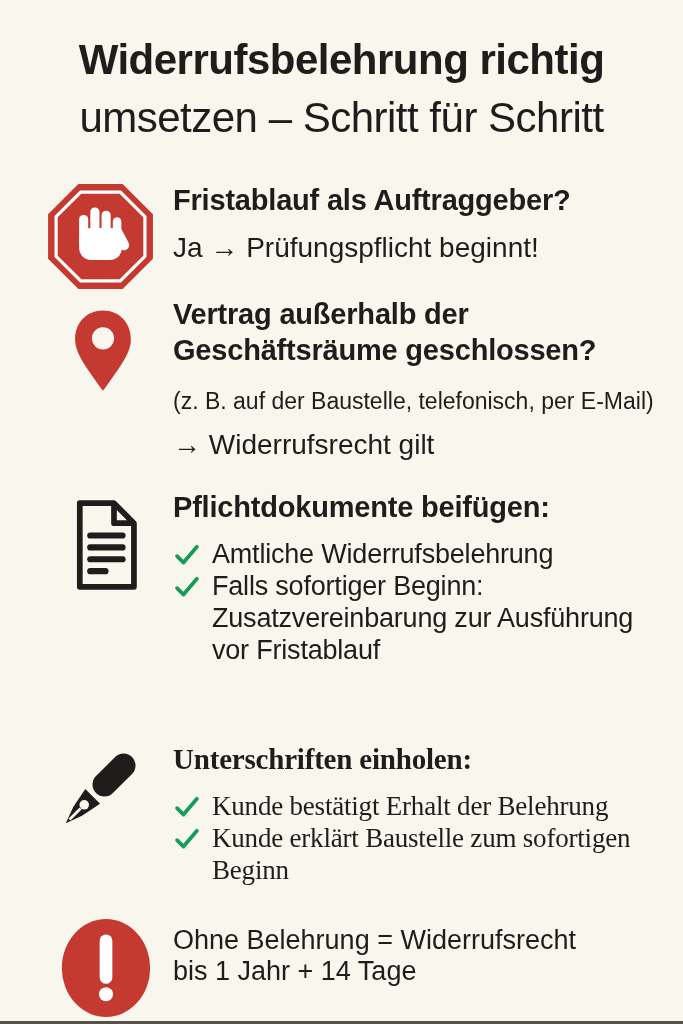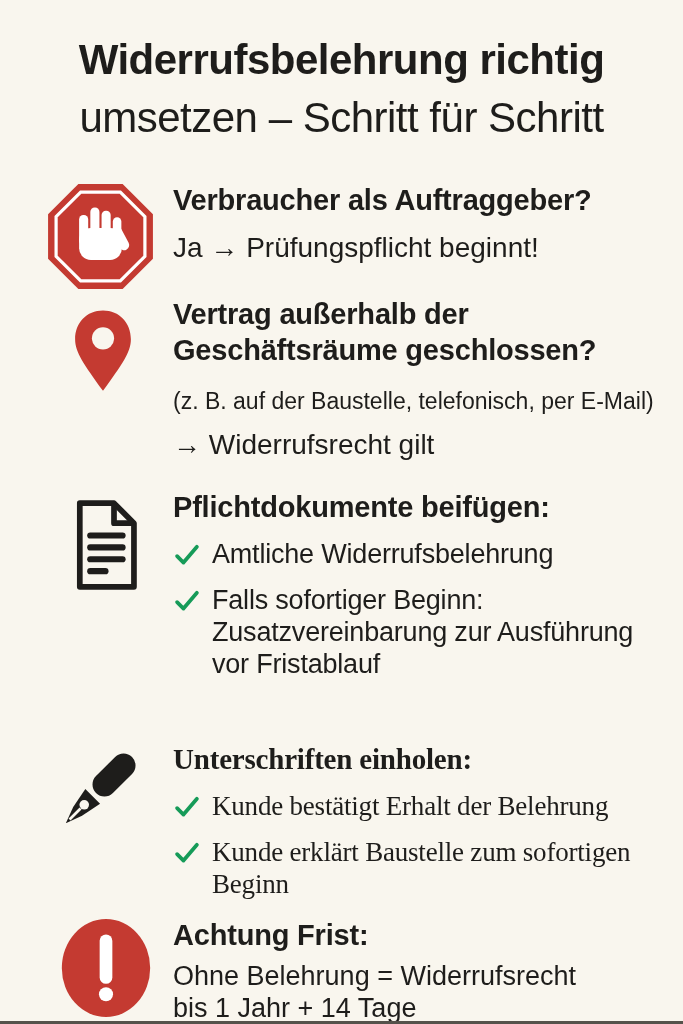--- a/index.html
+++ b/index.html
@@ -61,21 +61,21 @@
     margin-top: 13px;
   }
   .note-line {
     font-size: 23px;
     font-weight: 400;
     line-height: 1.2;
     margin-top: 19px;
   }
   .body-tight { margin-top: 8px; font-size: 27px; line-height: 1.16; max-width: 430px; }
 
-  .checklist { margin-top: 14px; display: flex; flex-direction: column; gap: 14px; }
+  .checklist { margin-top: 14px; display: flex; flex-direction: column; }
   .check-row { display: flex; align-items: flex-start; gap: 11px; }
   .check-row .check-icon { flex: 0 0 28px; width: 28px; height: 28px; margin-top: 2px; }
   .check-row .check-text { font-size: 27px; line-height: 1.185; letter-spacing: -0.2px; }
 
   .bottom-edge {
     position: absolute;
     bottom: 0; left: 0;
     width: 683px; height: 3px;
     background: #55524b;
   }
@@ -97,21 +97,21 @@
       <g fill="#ffffff">
         <rect x="30" y="30" width="8.5" height="28" rx="4"></rect>
         <rect x="40.5" y="23" width="8.5" height="34" rx="4"></rect>
         <rect x="51" y="26" width="8.5" height="31" rx="4"></rect>
         <rect x="61.5" y="32" width="8" height="25" rx="4"></rect>
         <rect x="30" y="42" width="40" height="30" rx="11"></rect>
         <rect x="64" y="40" width="9.5" height="24" rx="4.7" transform="rotate(-28 68 52)"></rect>
       </g>
     </svg>
     <div class="content">
-      <div class="heading">Verbraucher als Auftraggeber?</div>
+      <div class="heading">Fristablauf als Auftraggeber?</div>
       <div class="body-line">Ja → Prüfungspflicht beginnt!</div>
     </div>
   </div>
 
   <div class="section sec-location">
     <svg class="icon icon-pin" viewBox="0 0 100 120" aria-hidden="true">
       <path d="M50,2 C30,2 16,17 16,37 C16,53 27,68 50,100 C73,68 84,53 84,37 C84,17 70,2 50,2 Z" fill="#c43a31"></path>
       <circle cx="50" cy="36" r="13.5" fill="#f9f6ee"></circle>
     </svg>
     <div class="content">
@@ -179,19 +179,18 @@
     </div>
   </div>
 
   <div class="section sec-deadline">
     <svg class="icon icon-alert" viewBox="0 0 100 106" aria-hidden="true">
       <ellipse cx="50" cy="53" rx="47" ry="52" fill="#c43a31"></ellipse>
       <line x1="50" y1="24" x2="50" y2="63" stroke="#ffffff" stroke-width="13.5" stroke-linecap="round"></line>
       <circle cx="50" cy="81" r="7.5" fill="#ffffff"></circle>
     </svg>
     <div class="content">
-      <div class="heading">Achtung Frist:</div>
       <div class="body-line body-tight">Ohne Belehrung = Widerrufsrecht bis 1 Jahr + 14 Tage</div>
     </div>
   </div>
 
   <div class="bottom-edge"></div>
 </div>
 
 </body></html>

